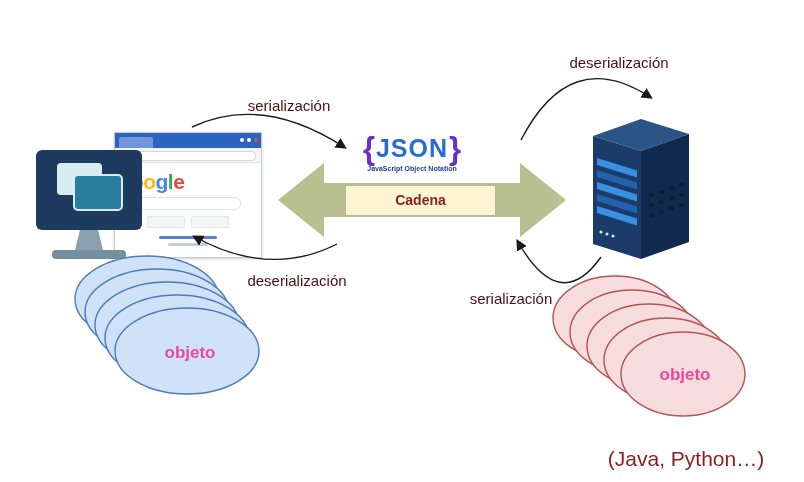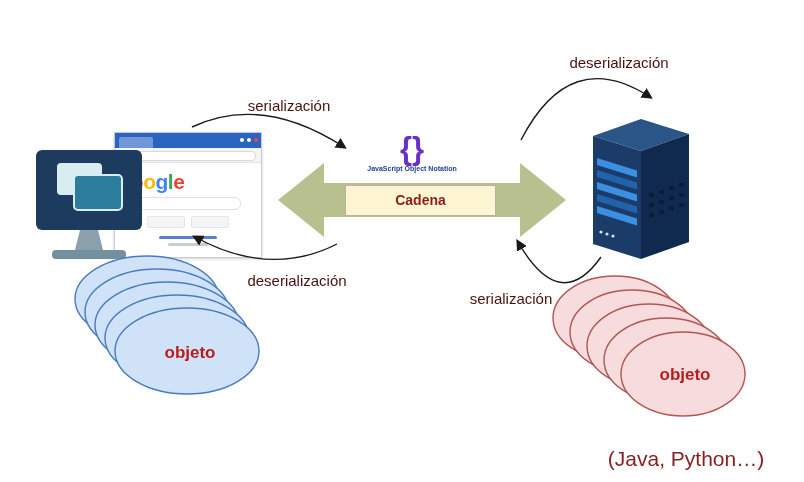--- a/index.html
+++ b/index.html
@@ -44,21 +44,21 @@
   .brace { font-size:31px; font-weight:bold; color:#6a2fc9; line-height:1; }
   .json-name { font-size:25px; font-weight:bold; color:#2b6bd4; letter-spacing:1px; line-height:1; padding:0 1px; }
   .json-sub { font-size:7px; font-weight:bold; color:#1f3f96; margin-top:1px; white-space:nowrap; }
 
   
   .cadena { position:absolute; left:345px; top:185px; width:149px; height:29px;
             background:#fdf5d2; border:1px solid #b3b3a6; color:#8b1c1c;
             font-size:14px; font-weight:bold; text-align:center; line-height:29px; }
 
   
-  .objeto { position:absolute; transform:translate(-50%,-50%); font-size:17px; font-weight:bold; color:#b91c1c; }
+  .objeto { position:absolute; transform:translate(-50%,-50%); font-size:17px; font-weight:bold; color:#ec4899; }
   .obj-left { left:190px; top:353px; }
   .obj-right { left:685px; top:375px; }
   .caption { position:absolute; transform:translateX(-50%); font-size:21px; color:#8b2020; white-space:nowrap; }
   .cap-left { left:207px; top:401px; }
   .cap-right { left:686px; top:436px;margin-top:11px; }
 </style>
 </head>
 <body>
 
 <div class="canvas">
@@ -159,20 +159,21 @@
   </svg>
 
   <div class="lbl ser-tl">serialización</div>
   <div class="lbl des-bl">deserialización</div>
   <div class="lbl des-tr">deserialización</div>
   <div class="lbl ser-br">serialización</div>
 
   <div class="json-logo">
     <div class="json-row">
       <span class="brace">{</span>
+      <span class="json-name">JSON</span>
       <span class="brace">}</span>
     </div>
     <div class="json-sub">JavaScript Object Notation</div>
   </div>
 
   <div class="cadena">Cadena</div>
 
   <div class="objeto obj-left">objeto</div>
   <div class="objeto obj-right">objeto</div>
 

